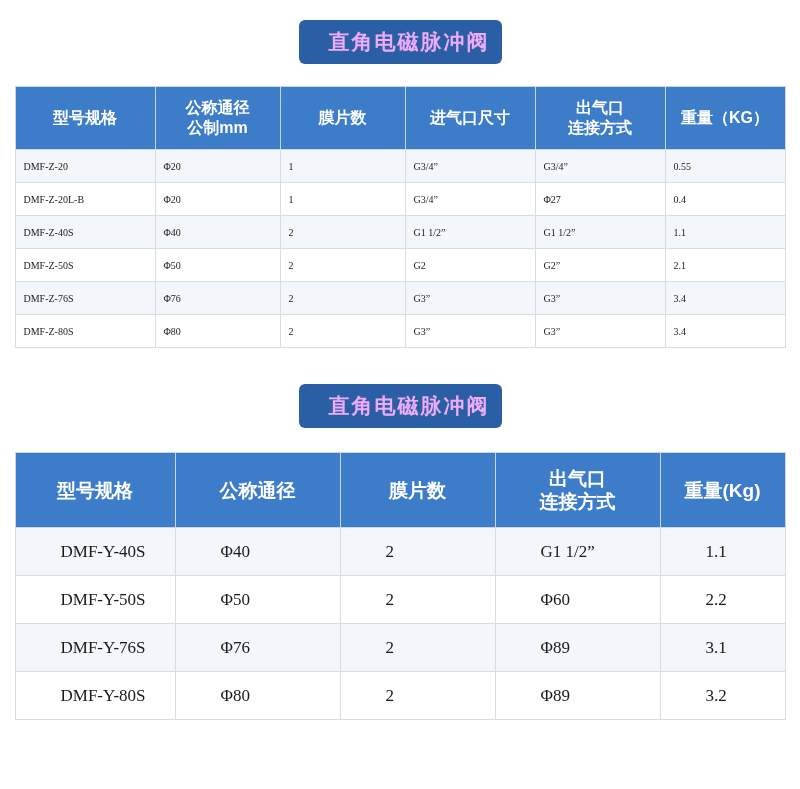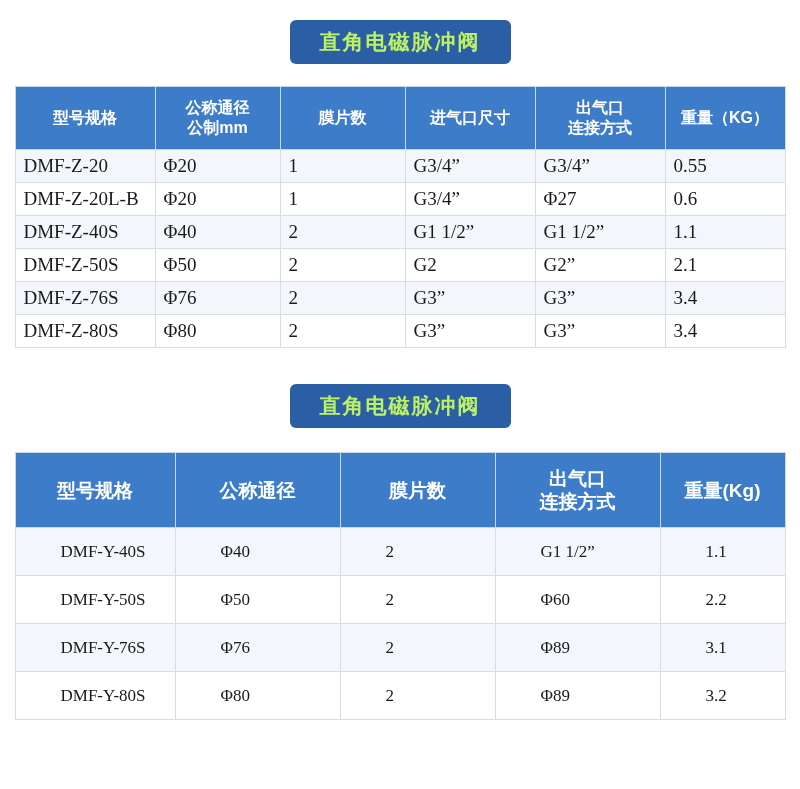--- a/index.html
+++ b/index.html
@@ -22,26 +22,26 @@
   }
 
   
   .title-wrap {
     display: flex;
     justify-content: center;
     align-items: center;
   }
   .title-pill {
     background: #2a5fa5;
-    color: #bef264;
+    color: #f0abfc;
     font-family: "Liberation Sans", sans-serif;
     font-weight: bold;
     font-size: 21px;
     letter-spacing: 2px;
-    padding: 9px 30px 10px 30px;
+    padding: 9px 12px 10px 30px;
     border-radius: 6px;
     text-align: center;
     line-height: 1.2;
     white-space: nowrap;
   }
 
   
   table {
     border-collapse: collapse;
     table-layout: fixed;
@@ -73,21 +73,21 @@
     background: #ffffff;
   }
 
   
   #table-right-angle th {
     height: 60px;
     font-size: 16px;
   }
   #table-right-angle td {
     height: 32px;
-    font-size: 19px;
+    font-size: 10px;
   }
 
   
   #table-submerged th {
     height: 72px;
     font-size: 19px;
   }
   #table-submerged td {
     height: 47px;
     font-size: 17px;
@@ -152,21 +152,21 @@
           <td>G3/4”</td>
           <td>G3/4”</td>
           <td>0.55</td>
         </tr>
         <tr>
           <td>DMF-Z-20L-B</td>
           <td>Φ20</td>
           <td>1</td>
           <td>G3/4”</td>
           <td>Φ27</td>
-          <td>0.6</td>
+          <td>0.4</td>
         </tr>
         <tr>
           <td>DMF-Z-40S</td>
           <td>Φ40</td>
           <td>2</td>
           <td>G1 1/2”</td>
           <td>G1 1/2”</td>
           <td>1.1</td>
         </tr>
         <tr>

